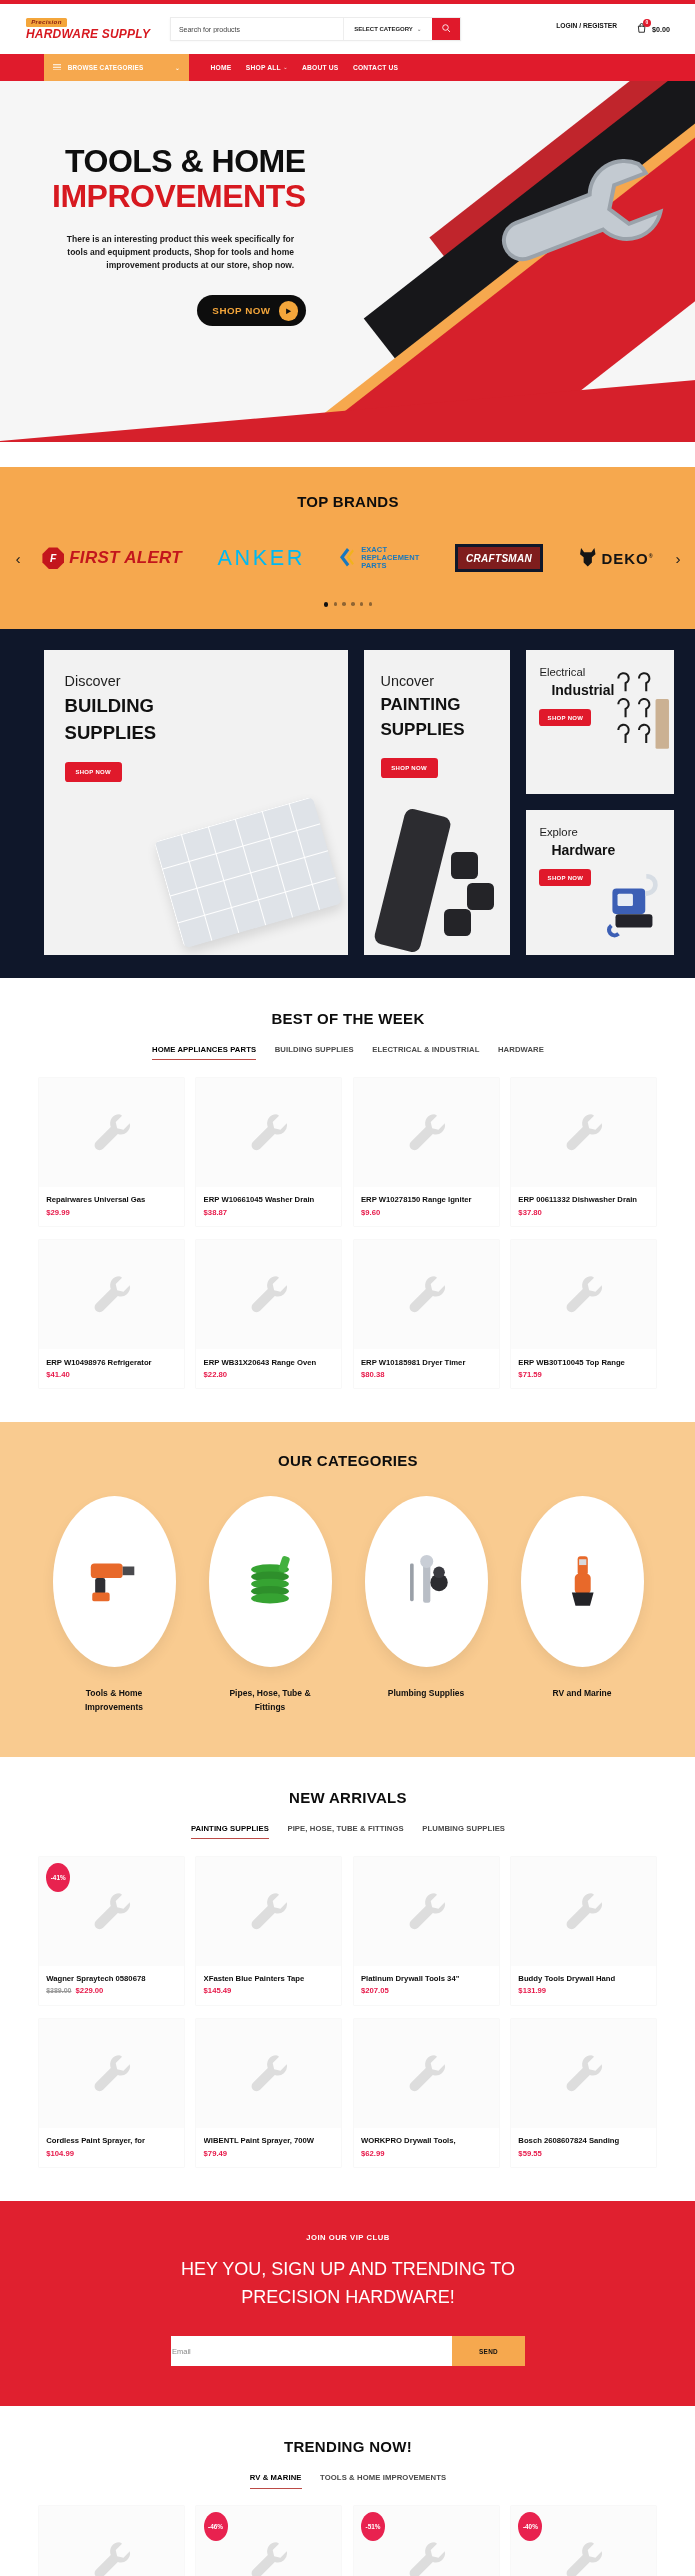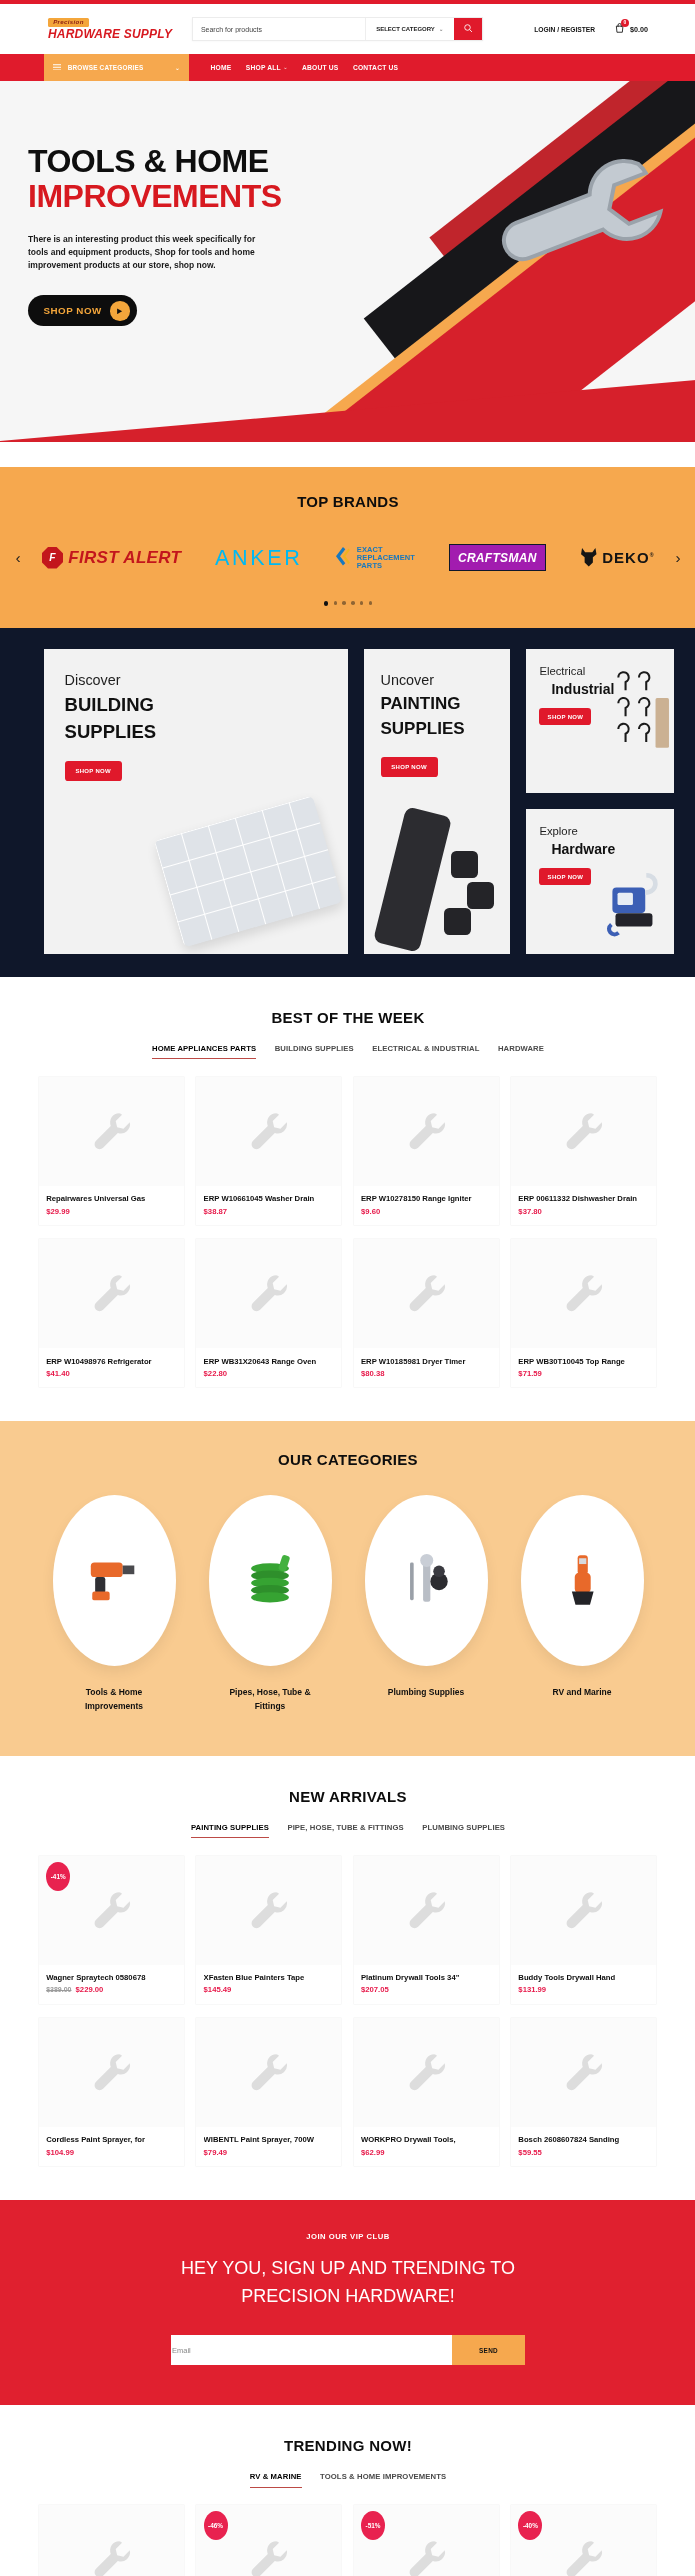--- a/index.html
+++ b/index.html
@@ -2,47 +2,47 @@
 <html style="font-size:8.2px"><head>
 <meta charset="utf-8">
 <title>Precision Hardware Supply</title>
 <style>
   * { box-sizing: border-box; margin: 0; padding: 0; }
   body { width: 696px; margin: 0 auto; font-family: "Liberation Sans", sans-serif; background: #fff; color: #111; }
 
   .top-strip { height: 4.1px; background: #e01b2c; }
 
   
-  .header { height: 50px; background: #fff; display: flex; align-items: center; padding: 0 48px; gap: 19.6px; }
+  .header { height: 50px; background: #fff; display: flex; align-items: center; padding: 0 26px; gap: 19.6px; }
   .logo { line-height: 1.1; min-width: 111px; }
   .logo-badge { display: inline-block; background: #f4a63b; color: #8a1d12; font-style: italic; font-weight: 800; font-size: 6.2px; letter-spacing: 0.3px; padding: 1px 5.2px; border-radius: 1.5px; }
   .logo-name { color: #d71920; font-style: italic; font-weight: 800; font-size: 12px; letter-spacing: 0.2px; margin-top: 1px; }
   .searchbar { flex: 1; max-width: 291px; height: 24px; display: flex; align-items: stretch; border: 0.5px solid #ececec; box-shadow: 0 0.5px 2.1px rgba(0,0,0,.05); background:#fff; }
   .searchbar input { flex: 1; border: 0; outline: none; padding: 0 8.2px; font-size: 7px; font-family: inherit; color:#333; }
   .searchbar input::placeholder { color: #444; }
   .search-cat { width: 89px; border-left: 0.5px solid #eee; display: flex; align-items: center; justify-content: center; gap: 4.1px; font-size: 6px; font-weight: 600; color: #222; cursor: pointer; }
   .chev { font-size: 5.2px; color: #888; }
   .search-btn { width: 28px; background: #e0192b; border: 0; display: flex; align-items: center; justify-content: center; cursor: pointer; }
-  .account { display: flex; align-items: center; gap: 19px; margin-left: auto; }
+  .account { display: flex; gap: 19px; margin-left: auto; }
   .login-link { font-size: 6.7px; font-weight: 600; color: #111; white-space: nowrap; cursor: pointer; }
   .cart { position: relative; display: flex; align-items: center; gap: 4.6px; cursor: pointer; }
   .cart-badge { position: absolute; top: -3.6px; left: 6.7px; background: #e0192b; color: #fff; font-size: 4.9px; font-weight: 700; width: 8.2px; height: 8.2px; border-radius: 50%; display: flex; align-items: center; justify-content: center; }
   .cart-total { font-size: 7.2px; font-weight: 700; }
 
   
   .nav { height: 27px; background: #e01b2c; display: flex; align-items: stretch; padding-left: 44px; }
   .browse-btn { width: 145px; background: #f6a84e; color: #fff; display: flex; align-items: center; gap: 6.2px; padding: 0 9.3px; font-size: 6.4px; font-weight: 700; letter-spacing: 0.2px; cursor: pointer; }
   .browse-btn .chev { color:#fff; margin-left:auto; }
   .nav-links { display: flex; align-items: center; gap: 14.4px; margin-left: 21.6px; }
   .nav-link { color: #fff; font-size: 6.7px; font-weight: 700; letter-spacing: 0.2px; cursor: pointer; display:flex; align-items:center; gap:2.6px; }
   .nav-link .chev { font-size: 4.6px; color:#ffd9db; }
 
   
   .hero { position: relative; height: 361px; background: #f6f6f6; overflow: hidden; }
-  .hero-text { position: absolute; left: 28px; top: 63px; max-width: 309px; z-index: 6; }
+  .hero-text { position: absolute; left: 52px; top: 63px; max-width: 309px; z-index: 6; text-align: right; }
   .hero-title { font-size: 32px; font-weight: 800; letter-spacing: -0.5px; line-height: 1.1; color: #0e0e0e; }
   .hero-title .red { color: #d71920; }
   .hero-copy { margin-top: 18.5px; font-size: 8.5px; font-weight: 600; line-height: 1.55; color: #1b1b1b; max-width: 242px; }
   .shop-now-pill { margin-top: 23px; display: inline-flex; align-items: center; gap: 8.2px; background: #0d0d0d; color: #f4a63b; border-radius: 20.6px; padding: 5.7px 7.2px 5.7px 15.5px; font-size: 9.8px; font-weight: 800; letter-spacing: 0.5px; cursor: pointer; }
   .arrow-circle { width: 19.6px; height: 19.6px; border-radius: 50%; background: #f4a63b; display: flex; align-items: center; justify-content: center; }
   .hero-art { position: absolute; right: 0; top: 0; width: 340px; height: 100%; }
   .stripe { position: absolute; transform: rotate(-38deg); }
   .stripe-red-top { width: 392px; height: 46px; background: #c0252c; right: -98px; top: 31px; }
   .stripe-black { width: 495px; height: 77px; background: #17171a; right: -134px; top: 77px; }
   .stripe-orange { width: 644px; height: 70px; background: #f6a84e; right: -170px; top: 170px; }
@@ -56,21 +56,21 @@
   .brands { background: #f6a84e; padding: 26px 0 21.6px; }
   .sec-title { text-align: center; font-size: 15px; font-weight: 800; letter-spacing: 0.3px; color: #0d0d0d; }
   .brand-row { display: flex; align-items: center; margin-top: 34px; padding: 0 11.3px; }
   .brand-arrow { background: none; border: 0; font-size: 15.5px; color: #1d1d1d; cursor: pointer; line-height: 1; padding: 0 4.1px; }
   .brand-strip { flex: 1; display: flex; align-items: center; justify-content: space-around; }
   .brand { display: flex; align-items: center; gap: 5.2px; cursor: pointer; }
   .fa-badge { width: 21.6px; height: 21.6px; background: #c3161c; color: #fff; font-weight: 800; font-style: italic; font-size: 10.3px; display: flex; align-items: center; justify-content: center; clip-path: polygon(30% 0,70% 0,100% 30%,100% 70%,70% 100%,30% 100%,0 70%,0 30%); }
   .fa-text { color: #c3161c; font-weight: 800; font-style: italic; font-size: 17px; letter-spacing: 0.3px; }
   .anker-text { color: #00b9f2; font-size: 21.6px; font-weight: 400; letter-spacing: 2.6px; }
   .erp-text { color: #1878be; font-weight: 800; font-size: 7.5px; line-height: 1.08; text-align: left; letter-spacing: 0.1px; }
-  .craftsman-box { background: #a21caf; color: #fff; font-style: italic; font-weight: 800; font-size: 12px; letter-spacing: 0.3px; padding: 5.7px 8.2px; border: 1px solid #0f172a; }
+  .craftsman-box { background: #7f1d1d; color: #fff; font-style: italic; font-weight: 800; font-size: 10px; letter-spacing: 0.3px; padding: 5.7px 8.2px; border: 3px solid #0f172a; }
   .deko-text { color: #141414; font-weight: 800; font-size: 15px; letter-spacing: 1px; }
   .deko-text sup { font-size: 5.2px; }
   .dots { display: flex; justify-content: center; gap: 5.2px; margin-top: 30px; }
   .dot { width: 3.6px; height: 3.6px; border-radius: 50%; background: rgba(20,20,20,.45); cursor: pointer; }
   .dot.active { background: #101010; width: 4.6px; height: 4.6px; }
 
   
   .promos { background: #0f172a; padding: 21.6px 44px 23px; display: grid; grid-template-columns: 304px 146px 148px; grid-template-rows: 144px 145px; gap: 16px; }
   .promo-card { background: #f2f2f2; position: relative; overflow: hidden; padding: 23px 20.6px; }
   .promo-left { grid-row: 1 / 3; }

